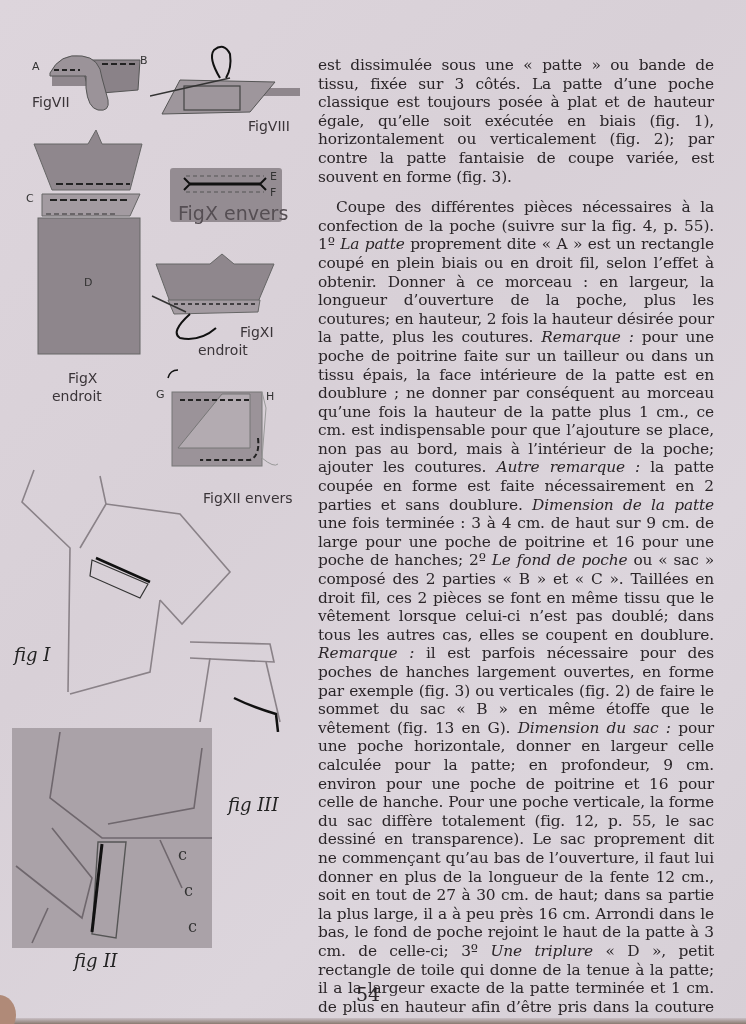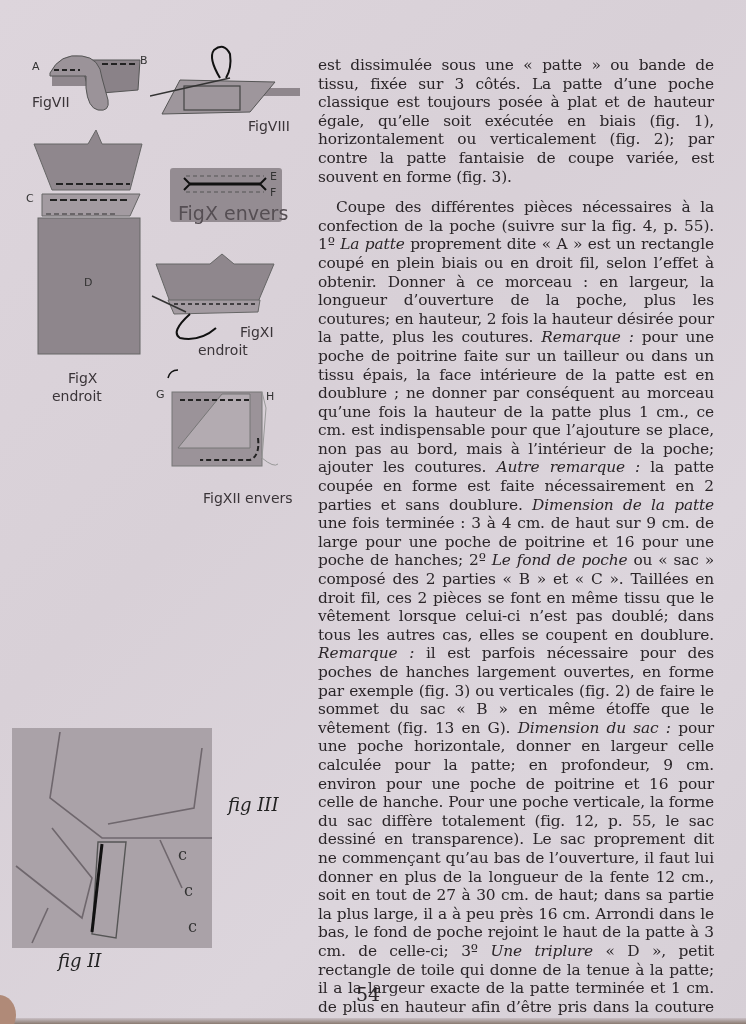--- a/index.html
+++ b/index.html
@@ -118,38 +118,55 @@
       <path d="M72 26 L100 26 L100 80 L28 80 Z" fill="#b3abb1" stroke="#777"></path>
       <line x1="30" y1="32" x2="100" y2="32" stroke="#222" stroke-width="2" stroke-dasharray="5,3"></line>
       <path d="M108 70 Q110 88 100 92 L50 92" fill="none" stroke="#222" stroke-width="2" stroke-dasharray="5,3"></path>
       <path d="M112 24 L116 40 L112 90 Q124 100 128 96" fill="none" stroke="#999"></path>
     </svg>
     <span class="letter" style="left:6px;top:20px;">G</span>
     <span class="letter" style="left:116px;top:22px;">H</span>
     <span class="fig-label" style="left:32px;top:122px;margin-left:21px;">FigXII envers</span>
   </div>
 
+  <div class="fig" style="left:10px;top:462px;width:290px;height:270px;">
+    <svg width="290" height="270">
+      <g fill="none" stroke="#8a8288" stroke-width="1.6">
+        <path d="M24 8 L12 40 L60 86 L58 230"></path>
+        <path d="M90 14 L96 42 L70 86"></path>
+        <path d="M96 42 L170 52 L220 110 L172 162 L150 138"></path>
+        <path d="M150 138 L140 210 L60 232"></path>
+        <path d="M180 180 L260 182 L264 200 L180 196"></path>
+        <path d="M200 196 L190 260"></path>
+        <path d="M256 200 L270 260"></path>
+      </g>
+      <path d="M82 98 L138 122 L130 136 L80 114 Z" fill="none" stroke="#333" stroke-width="1.2"></path>
+      <line x1="86" y1="96" x2="140" y2="120" stroke="#111" stroke-width="2.5"></line>
+      <path d="M224 236 Q240 244 266 252 L268 270" fill="none" stroke="#111" stroke-width="2.5"></path>
+    </svg>
+    <span class="fig-label script" style="left:4px;top:182px;">fig I</span>
+  </div>
 
   <div class="fig" style="left:12px;top:728px;width:200px;height:220px;background:#aaa2a8;">
     <svg width="200" height="220">
       <g fill="none" stroke="#6f676d" stroke-width="1.6">
         <path d="M48 4 L38 70 L90 110 L200 110"></path>
         <path d="M190 20 L182 80 L96 96"></path>
         <path d="M4 138 L70 190 L80 150 L40 100"></path>
         <path d="M36 180 L20 215"></path>
         <path d="M148 112 L170 160"></path>
       </g>
       <path d="M86 114 L114 114 L104 210 L80 206 Z" fill="none" stroke="#555" stroke-width="1.4"></path>
       <line x1="90" y1="116" x2="80" y2="204" stroke="#111" stroke-width="3"></line>
       <text x="166" y="132" font-family="DejaVu Serif, serif" font-size="16" fill="#333">c</text>
       <text x="172" y="168" font-family="DejaVu Serif, serif" font-size="16" fill="#333">c</text>
       <text x="176" y="204" font-family="DejaVu Serif, serif" font-size="16" fill="#333">c</text>
     </svg>
   </div>
-  <span class="fig-label script" style="left:58px;top:950px;">fig II</span>
+  <span class="fig-label script" style="left:74px;top:950px;">fig II</span>
 
   <span class="fig-label script" style="left:228px;top:794px;">fig III</span>
 
   <div class="text-col">
     <p>est dissimulée sous une « patte » ou bande de tissu, fixée sur 3 côtés. La patte d’une poche classique est toujours posée à plat et de hauteur égale, qu’elle soit exécutée en biais (fig. 1), horizontalement ou verticalement (fig. 2); par contre la patte fantaisie de coupe variée, est souvent en forme (fig. 3).</p>
     <p class="indent">
       <b>Coupe des différentes pièces</b><span> nécessaires à la confection de la poche (suivre sur la fig. 4, p. 55). 1º </span><i>La patte</i><span> proprement dite « A » est un rectangle coupé en plein biais ou en droit fil, selon l’effet à obtenir. Donner à ce morceau : en largeur, la longueur d’ouverture de la poche, plus les coutures; en hauteur, 2 fois la hauteur désirée pour la patte, plus les coutures. </span><i>Remarque :</i><span> pour une poche de poitrine faite sur un tailleur ou dans un tissu épais, la face intérieure de la patte est en doublure ; ne donner par conséquent au morceau qu’une fois la hauteur de la patte plus 1 cm., ce cm. est indispensable pour que l’ajouture se place, non pas au bord, mais à l’intérieur de la poche; ajouter les coutures. </span><i>Autre remarque :</i><span> la patte coupée en forme est faite nécessairement en 2 parties et sans doublure. </span><i>Dimension de la patte</i><span> une fois terminée : 3 à 4 cm. de haut sur 9 cm. de large pour une poche de poitrine et 16 pour une poche de hanches; 2º </span><i>Le fond de poche</i><span> ou « sac » composé des 2 parties « B » et « C ». Taillées en droit fil, ces 2 pièces se font en même tissu que le vêtement lorsque celui-ci n’est pas doublé; dans tous les autres cas, elles se coupent en doublure. </span><i>Remarque :</i><span> il est parfois nécessaire pour des poches de hanches largement ouvertes, en forme par exemple (fig. 3) ou verticales (fig. 2) de faire le sommet du sac « B » en même étoffe que le vêtement (fig. 13 en G). </span><i>Dimension du sac :</i><span> pour une poche horizontale, donner en largeur celle calculée pour la patte; en profondeur, 9 cm. environ pour une poche de poitrine et 16 pour celle de hanche. Pour une poche verticale, la forme du sac diffère totalement (fig. 12, p. 55, le sac dessiné en transparence). Le sac proprement dit ne commençant qu’au bas de l’ouverture, il faut lui donner en plus de la longueur de la fente 12 cm., soit en tout de 27 à 30 cm. de haut; dans sa partie la plus large, il a à peu près 16 cm. Arrondi dans le bas, le fond de poche rejoint le haut de la patte à 3 cm. de celle-ci; 3º </span><i>Une triplure</i><span> « D », petit rectangle de toile qui donne de la tenue à la patte; il a la largeur exacte de la patte terminée et 1 cm. de plus en hauteur afin d’être pris dans la couture (voir fig. 4).</span>
     </p>
   </div>
 

